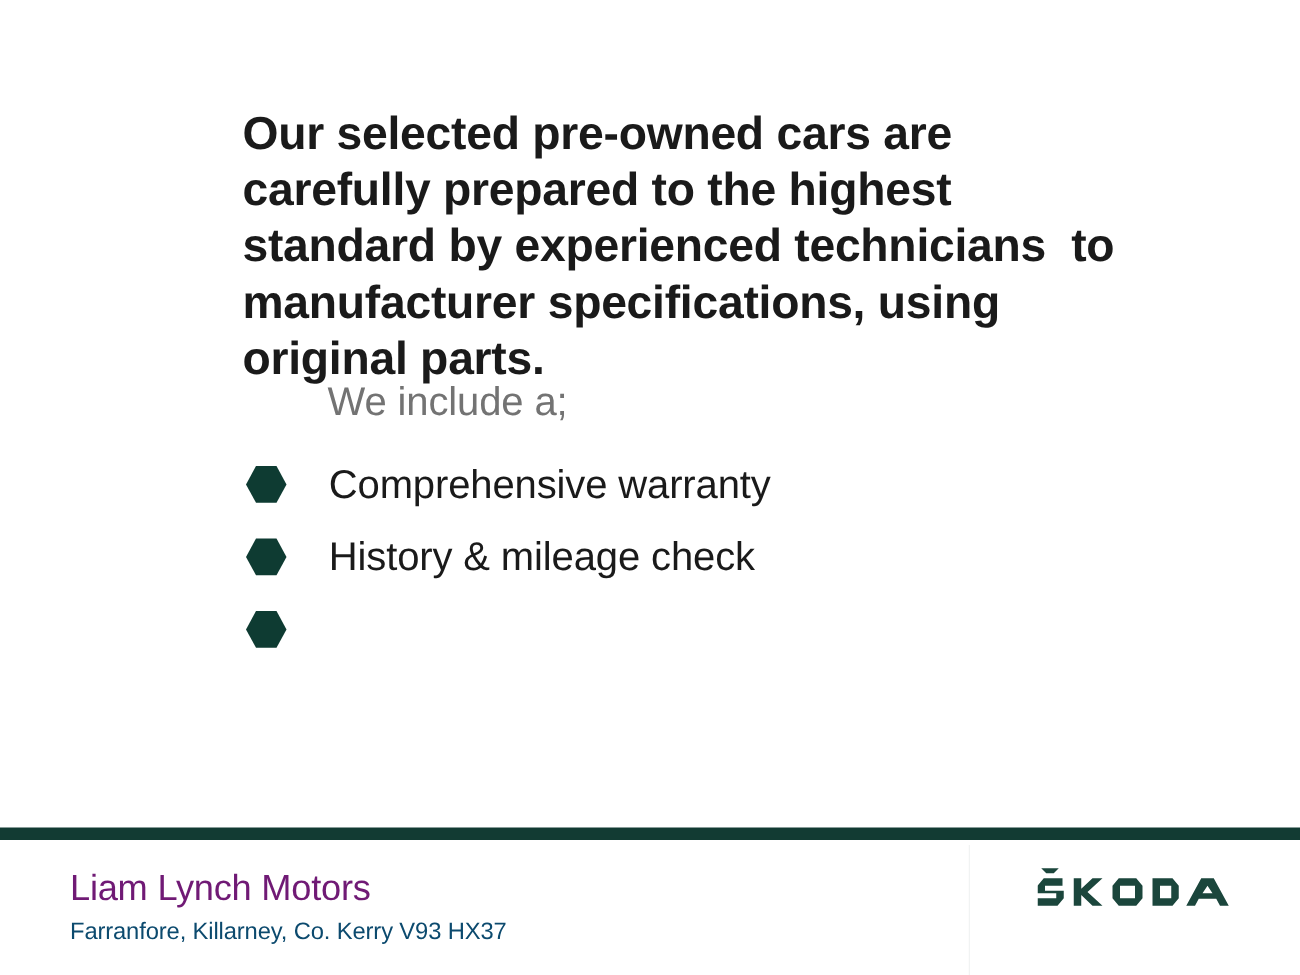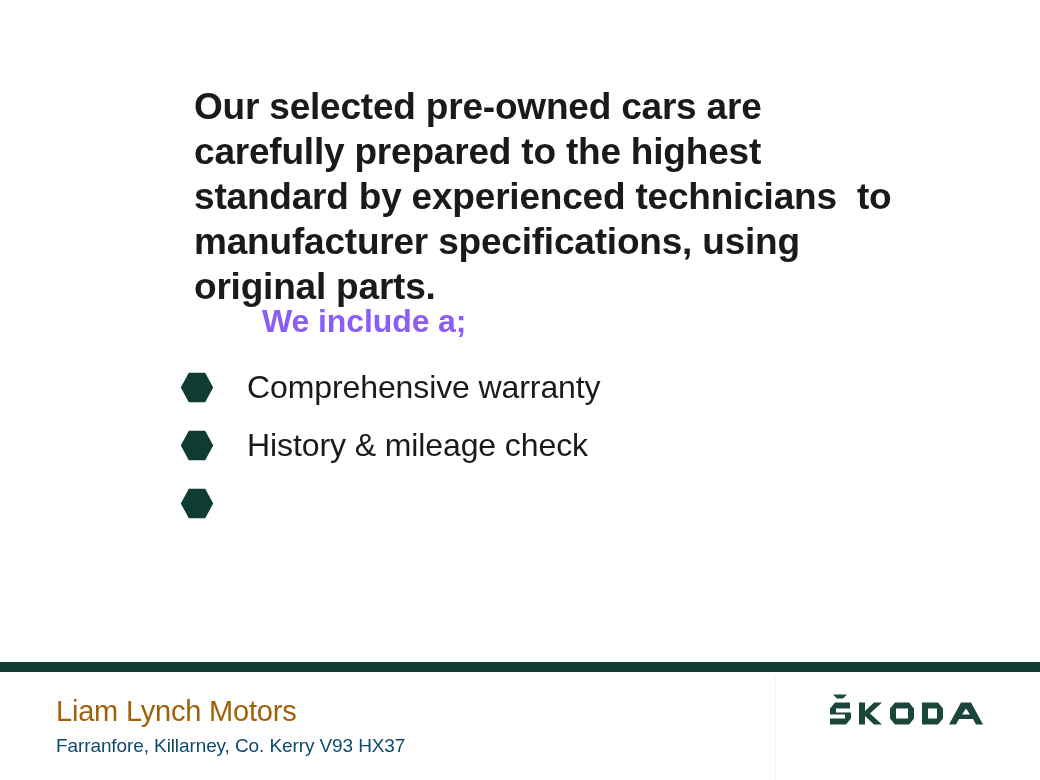--- a/index.html
+++ b/index.html
@@ -36,29 +36,29 @@
     white-space: pre-wrap;
   }
 
   
   .include-lead {
     position: absolute;
     left: 262px;
     top: 301px;
     font-size: 32px;
     line-height: 40px;
-    color: #8b5cf6;
-    font-weight: 700;
+    color: #737373;
+    font-weight: 400;
     letter-spacing: -0.1px;
   }
 
   
   .bullet-list {
     position: absolute;
-    left: 180px;
+    left: 196px;
     top: 358px;
     width: 760px;
     margin: 0;
     padding: 0;
     list-style: none;
   }
   .bullet-row {
     display: flex;
     align-items: center;
     height: 58px;
@@ -105,21 +105,21 @@
     width: 1px;
     height: 104px;
     background: #f1f3f3;
   }
   .dealer-name {
     position: absolute;
     left: 56px;
     top: 694px;
     font-size: 29px;
     line-height: 34px;
-    color: #a16207;
+    color: #701a75;
     font-weight: 400;
     letter-spacing: -0.2px;
   }
   .dealer-address {
     position: absolute;
     left: 56px;
     top: 734px;
     font-size: 19px;
     line-height: 24px;
     color: #0c4a6e;

